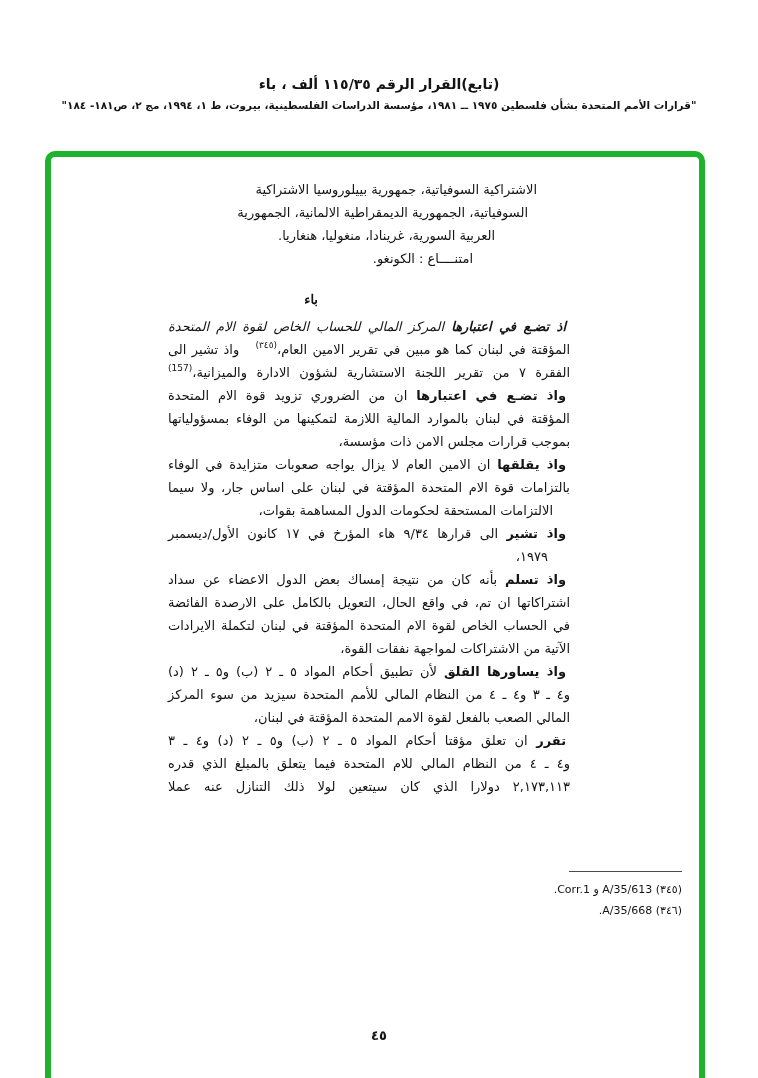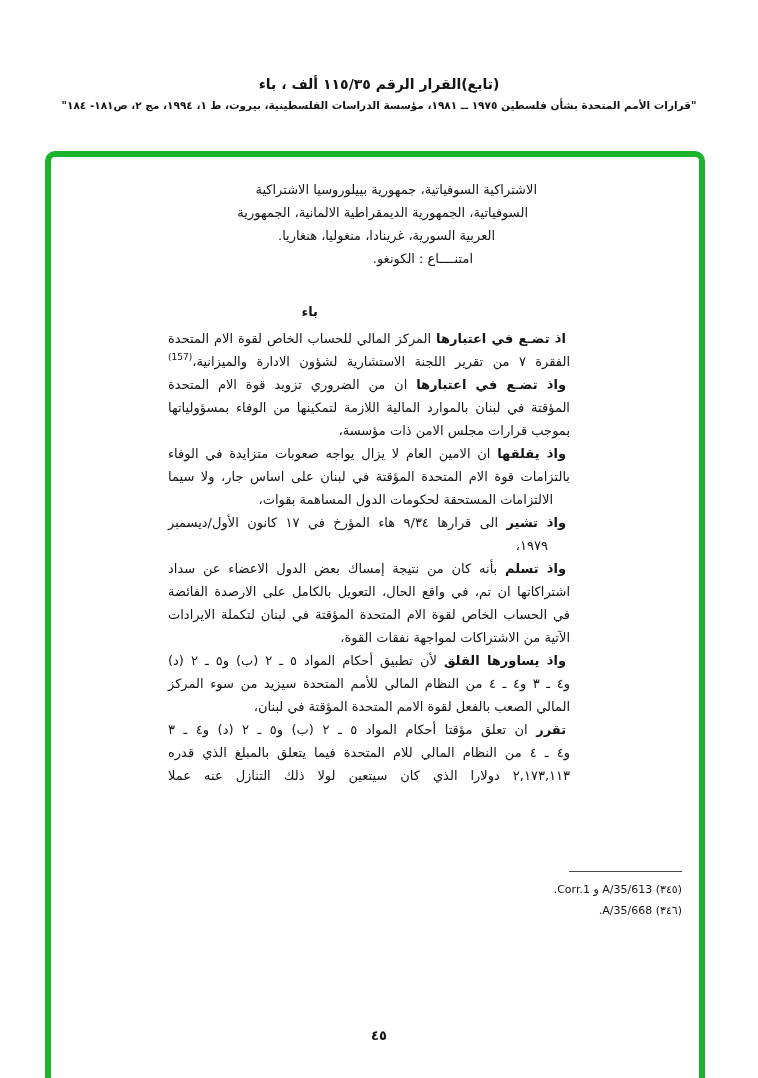--- a/index.html
+++ b/index.html
@@ -19,23 +19,23 @@
   
   .content{
     position:absolute;top:0;right:129px;width:402px;padding-top:21px;
     direction:rtl;font-size:13px;line-height:23px;
   }
   .line{min-height:23px;}
   .j{text-align:justify;text-align-last:justify;white-space:nowrap;}
   .r{text-align:right;white-space:nowrap;}
   .lead{font-weight:bold;padding-right:4px;}
   .bold{font-weight:bold;}
-  .part-heading{margin-top:30px;}
+  .part-heading{margin-top:18px;font-family:Liberation Serif, serif;}
   .assembly-heading{margin-top:4px;}
-  .first-para{margin-top:4px;}
+  .first-para{margin-top:4px;font-style:italic;}
   sup.fnref{font-size:9px;line-height:0;vertical-align:6px;}
   
   .footnotes{position:absolute;top:714px;right:17px;direction:rtl;text-align:right;font-size:11px;line-height:21px;}
   .fn-rule{width:113px;border-top:1.5px solid #4a4a4a;margin:0 0 7px 0;}
   .fn-line{white-space:nowrap;}
   
   .page-number{position:absolute;top:1028px;left:0;right:0;text-align:center;font-size:13px;font-weight:bold;}
 </style>
 </head>
 <body>
@@ -49,20 +49,21 @@
   <div class="content">
 
     <div class="line r" style="padding-right:33px">الاشتراكية السوفياتية، جمهورية بييلوروسيا الاشتراكية</div>
     <div class="line r" style="padding-right:42px">السوفياتية، الجمهورية الديمقراطية الالمانية، الجمهورية</div>
     <div class="line r" style="padding-right:75px">العربية السورية، غرينادا، منغوليا، هنغاريا.</div>
     <div class="line r" style="padding-right:97px">امتنــــاع : الكونغو.</div>
 
     <div class="line r bold part-heading" style="padding-right:252px">باء</div>
 
     <div class="line j first-para"><span class="lead">اذ تضـع في اعتبارها</span><span> المركز المالي للحساب الخاص لقوة الام المتحدة</span></div>
+    <div class="line j"><span>المؤقتة في لبنان كما هو مبين في تقرير الامين العام،</span><sup class="fnref">(٣٤٥)</sup><span>&nbsp;&nbsp; واذ تشير الى</span></div>
     <div class="line j"><span>الفقرة ٧ من تقرير اللجنة الاستشارية لشؤون الادارة والميزانية،</span><sup class="fnref">(157)</sup></div>
     <div class="line j"><span class="lead">واذ تضـع في اعتبارها</span><span> ان من الضروري تزويد قوة الام المتحدة</span></div>
     <div class="line j"><span>المؤقتة في لبنان بالموارد المالية اللازمة لتمكينها من الوفاء بمسؤولياتها</span></div>
     <div class="line r"><span>بموجب قرارات مجلس الامن ذات مؤسسة،</span></div>
     <div class="line j"><span class="lead">واذ يقلقها</span><span> ان الامين العام لا يزال يواجه صعوبات متزايدة في الوفاء</span></div>
     <div class="line j"><span>بالتزامات قوة الام المتحدة المؤقتة في لبنان على اساس جار، ولا سيما</span></div>
     <div class="line r" style="padding-right:17px"><span>الالتزامات المستحقة لحكومات الدول المساهمة بقوات،</span></div>
     <div class="line j"><span class="lead">واذ تشير</span><span> الى قرارها ٩/٣٤ هاء المؤرخ في ١٧ كانون الأول/ديسمبر</span></div>
     <div class="line r" style="padding-right:22px"><span>١٩٧٩،</span></div>
     <div class="line j"><span class="lead">واذ تسلم</span><span> بأنه كان من نتيجة إمساك بعض الدول الاعضاء عن سداد</span></div>

